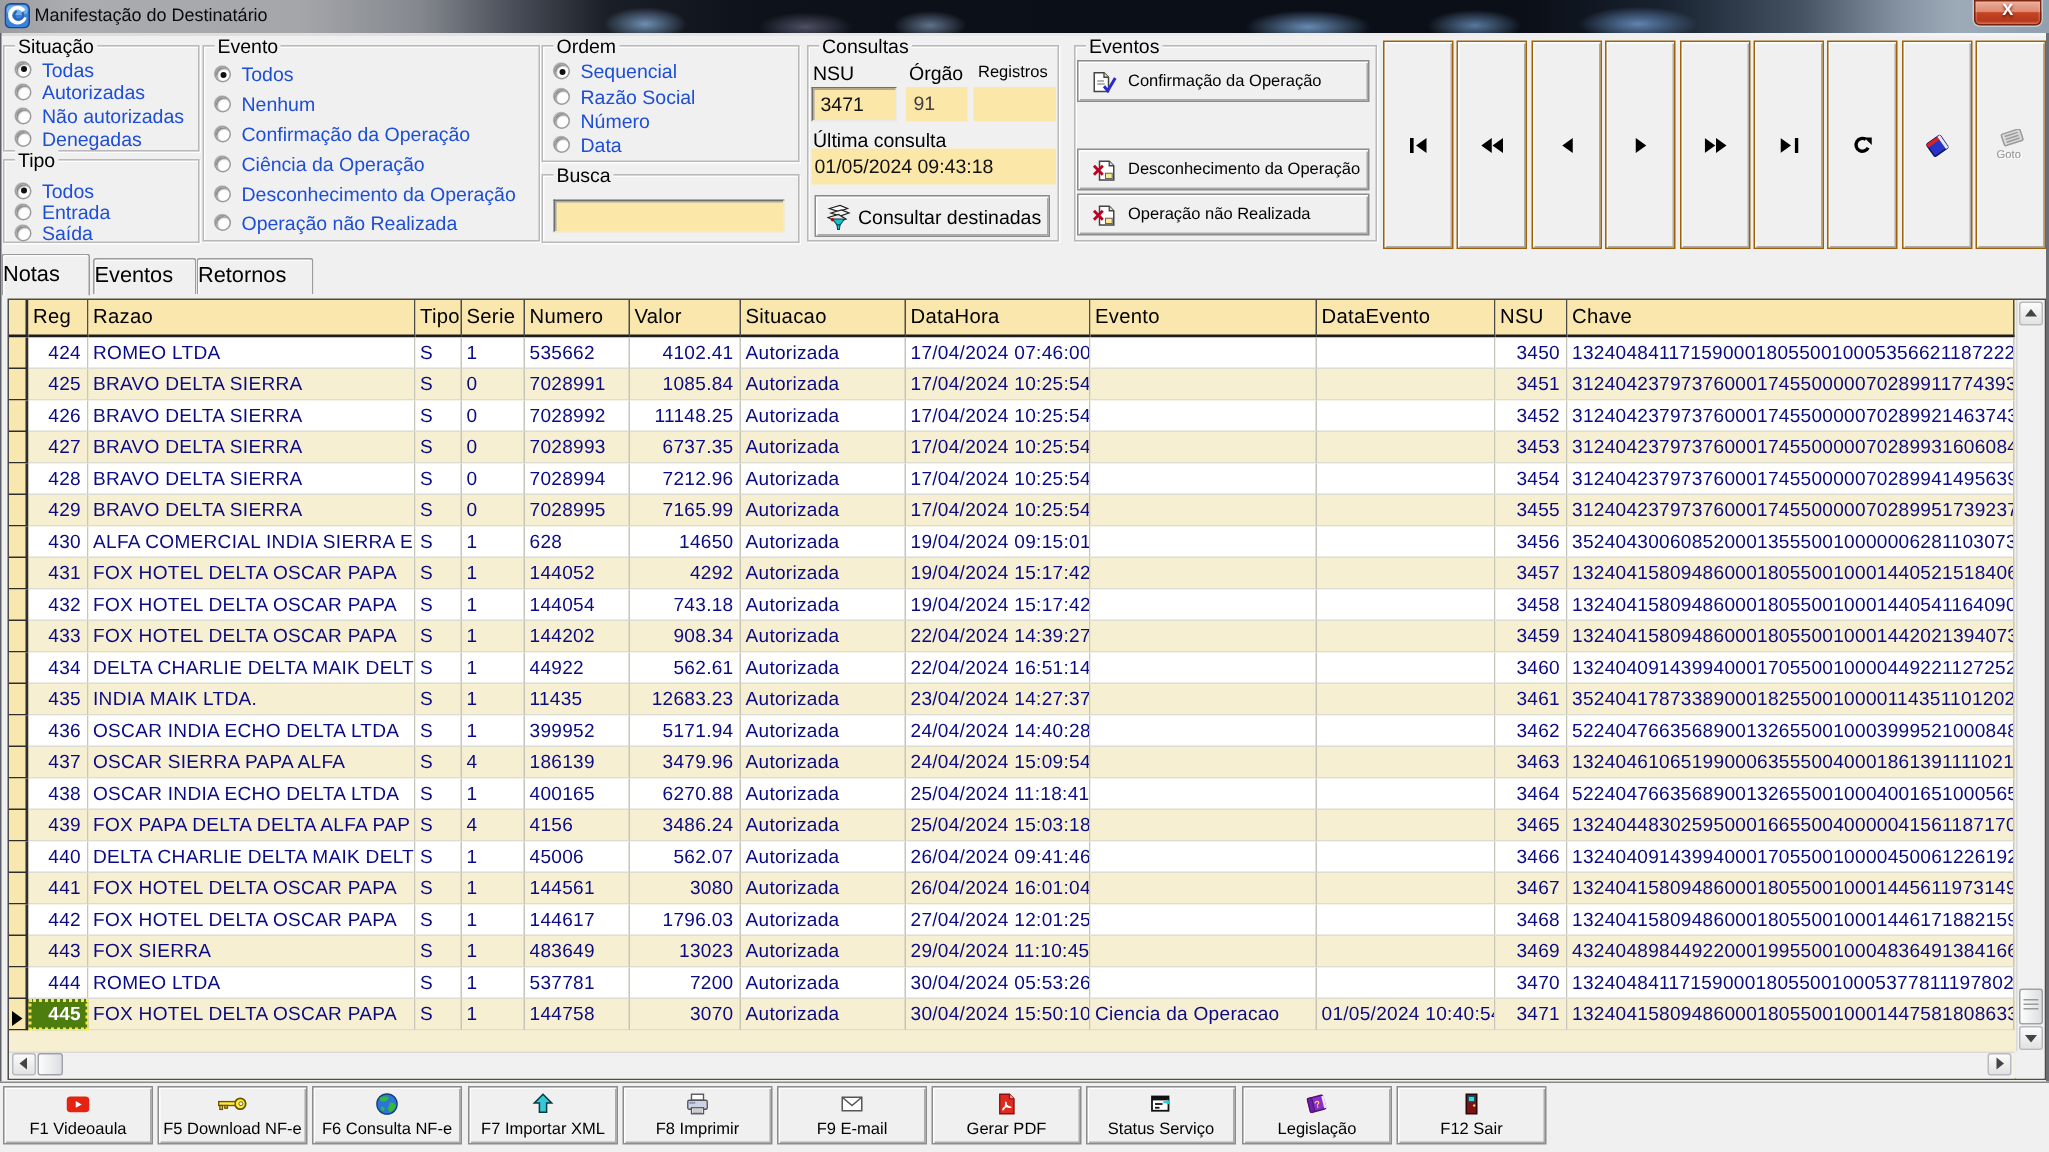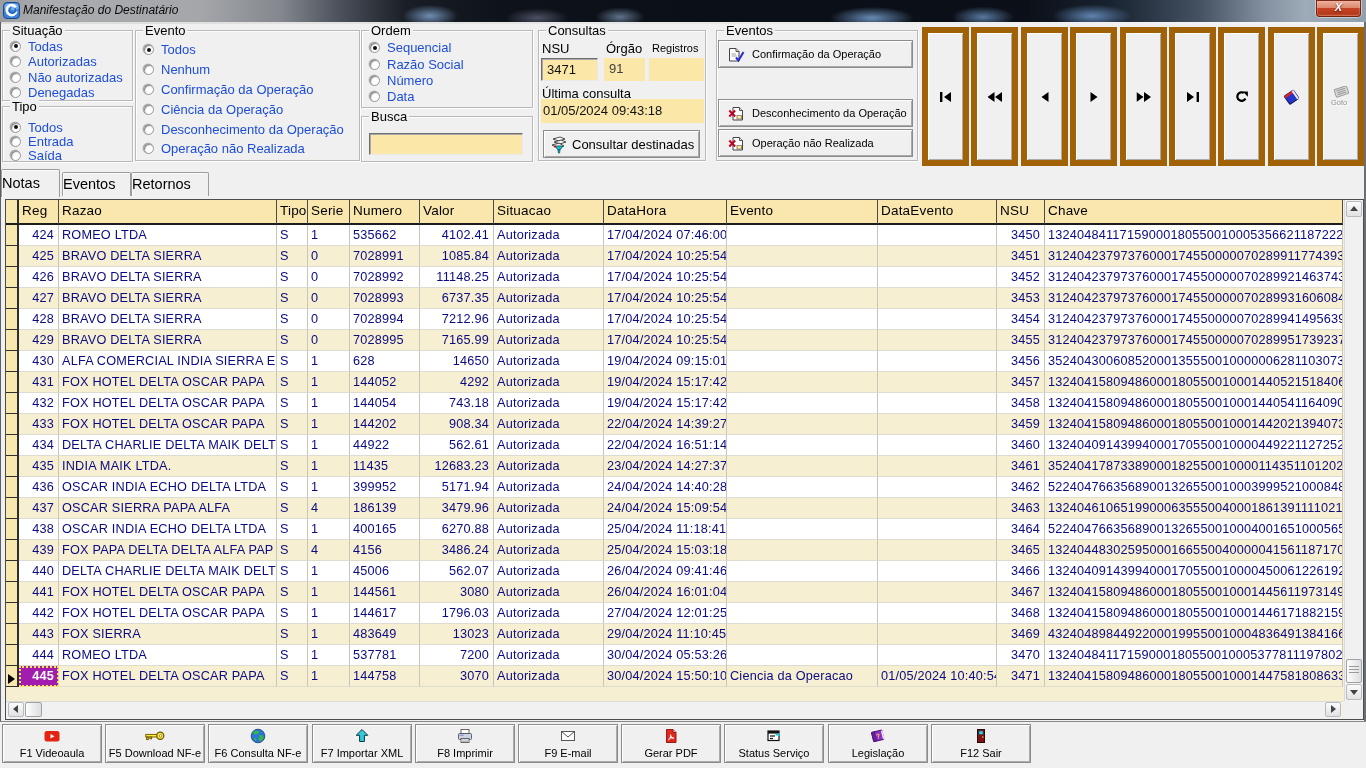--- a/index.html
+++ b/index.html
@@ -9,21 +9,20 @@
 
 #tbar{position:absolute;left:0;top:0;width:1366px;height:22px;
 background:
  radial-gradient(ellipse 40px 16px at 430px 16px, rgba(140,180,225,.75), rgba(140,180,225,0) 70%),
  radial-gradient(ellipse 45px 14px at 537px 18px, rgba(130,130,160,.55), rgba(130,130,160,0) 70%),
  radial-gradient(ellipse 35px 14px at 620px 17px, rgba(150,180,215,.6), rgba(150,180,215,0) 70%),
  radial-gradient(ellipse 60px 16px at 872px 18px, rgba(125,170,220,.8), rgba(125,170,220,0) 70%),
  radial-gradient(ellipse 45px 15px at 983px 17px, rgba(120,165,215,.7), rgba(120,165,215,0) 70%),
  radial-gradient(ellipse 55px 16px at 1092px 16px, rgba(120,165,220,.75), rgba(120,165,220,0) 72%),
  linear-gradient(90deg,#9b9da0 0px,#aaacaf 45px,#a4a6aa 200px,#84888e 280px,#4b505a 340px,#1a1e26 405px,#0e121a 500px,#0b0f17 700px,#0b0f17 1020px,#182230 1110px,#445262 1200px,#8391a0 1265px,#9dabb9 1305px,#90a0af 1366px);
-font-style: italic;
 }
 #tbar .ttl{position:absolute;left:23px;top:3px;font-size:12px;color:#0b0b0c;white-space:nowrap}
 #ticon{position:absolute;left:3px;top:2px}
 #closeb{position:absolute;left:1316px;top:0;width:45px;height:17px;border-radius:0 0 4px 4px;
  background:linear-gradient(#efb3a2 0%,#dd8a70 45%,#c64323 50%,#b63a1c 80%,#c85837 100%);
  box-shadow:inset 0 0 0 1px rgba(110,25,5,.9), inset 0 0 0 2px rgba(255,200,180,.25), 0 0 0 1px rgba(230,235,240,.55);}
 #closeb span{position:absolute;left:0;right:0;top:1px;text-align:center;color:#fff;font-size:11px;font-weight:bold;
  text-shadow:0 1px 2px rgba(60,10,0,.8);font-family:"Liberation Sans",sans-serif}
 #cltop{position:absolute;left:0;top:22px;width:1366px;height:2px;background:linear-gradient(90deg,#dcdcdc,#f5f5f5)}
 
@@ -50,33 +49,33 @@
 #gtab{border-collapse:separate;border-spacing:0;table-layout:fixed;width:1337px;position:absolute;left:0;top:0}
 #gtab td{overflow:hidden;white-space:nowrap;font-size:12.7px;color:#0a0a82;vertical-align:middle}
 #gtab tr.hd td{height:25px;background:#fae7ad;color:#000;font-size:13.5px;letter-spacing:.2px;
  border-bottom:2px solid #1d1d1d;border-right:1px solid #4c4c4c;padding:0 0 2px 3px}
 #gtab tr.dr td{height:21px;border-right:1px solid #c6c6bb;border-bottom:1px solid #dcdcd2;padding-left:3px;letter-spacing:.2px}
 #gtab tr.dr td.num{text-align:right;padding-right:4px;padding-left:0}
 #gtab td.ind{background:#f9e7b0 !important;border-right:2px solid #2e2e2e !important;border-bottom:1px solid #2e2e2e !important;padding:0 !important}
 #gtab tr.hd td.ind{border-bottom:2px solid #1d1d1d !important}
 #gtab tr.even td{background:#fff}
 #gtab tr.odd td{background:#f7efd2}
-#gtab tr.dr td.sel{background:#a21caf;color:#fff;font-weight:bold;outline:2px dotted #ffe84a;outline-offset:-2px}
+#gtab tr.dr td.sel{background:#4d7c0f;color:#fff;font-weight:bold;outline:2px dotted #ffe84a;outline-offset:-2px}
 .tri{width:0;height:0;border-top:5px solid transparent;border-bottom:5px solid transparent;border-left:7px solid #000;margin:5px auto 0 2px}
 
 .sbtn{position:absolute;background:linear-gradient(#fbfbfb,#e2e2e4);border:1px solid #b8bbbe;border-radius:2px}
 .sthumb{position:absolute;background:linear-gradient(90deg,#fdfdfd,#dcdee0);border:1px solid #9fa3a7;border-radius:2px}
 .arr{position:absolute;width:0;height:0}
 
 #tb{position:absolute;left:0;top:721px;width:1366px;height:47px;background:#f0f0f1;border-top:1px solid #888}
 .tbb{position:absolute;top:724px;width:100px;height:39px;background:#f0f0f0;border:1px solid #8c8c8c;
  box-shadow:inset 1px 1px 0 #ffffff, inset -1px -1px 0 #ababab}
 .tbb .ic{position:absolute;left:0;right:0;top:3px;text-align:center}
 .tbb .tl{position:absolute;left:0;right:0;bottom:3px;text-align:center;font-size:11px;color:#000;white-space:nowrap}
-.navb{position:absolute;top:27px;width:47px;height:139px;background:#f0f0f0;border:6px solid #a16207;
+.navb{position:absolute;top:27px;width:47px;height:139px;background:#f0f0f0;border:1px solid #a16207;
  box-shadow:inset 1px 1px 0 #ffffff, inset -1px -1px 0 #ababab}
 .navb svg{position:absolute;left:50%;top:50%;transform:translate(-50%,-50%)}
 </style></head><body>
 <div id="win">
 <div id="tbar">
 <svg id="ticon" width="17" height="17" viewBox="0 0 17 17">
  <rect x="0.5" y="0.5" width="16" height="16" rx="3.5" fill="#3b82d8" stroke="#174a92"></rect>
  <rect x="1.5" y="1.5" width="14" height="6.5" rx="3" fill="#85bdf0" opacity="0.75"></rect>
  <path d="M12.8 5.2 A5 5 0 1 0 13.5 9.5" fill="none" stroke="#ffffff" stroke-width="2.6"></path>
  <path d="M11.8 6.2 A3 3 0 1 1 8.2 5.4" fill="none" stroke="#2b66b4" stroke-width="1.6"></path>

